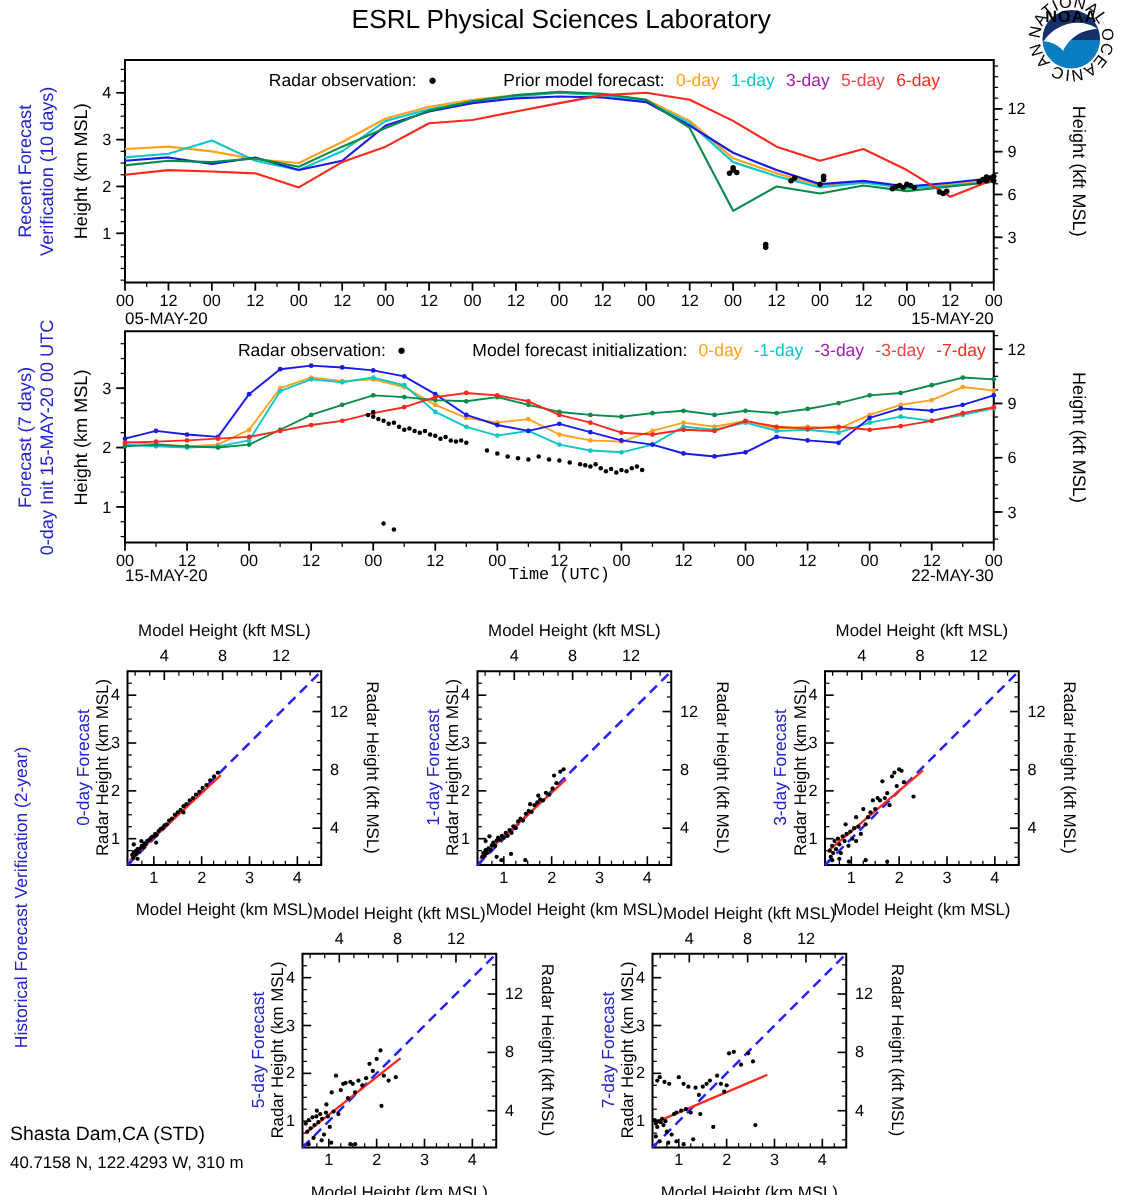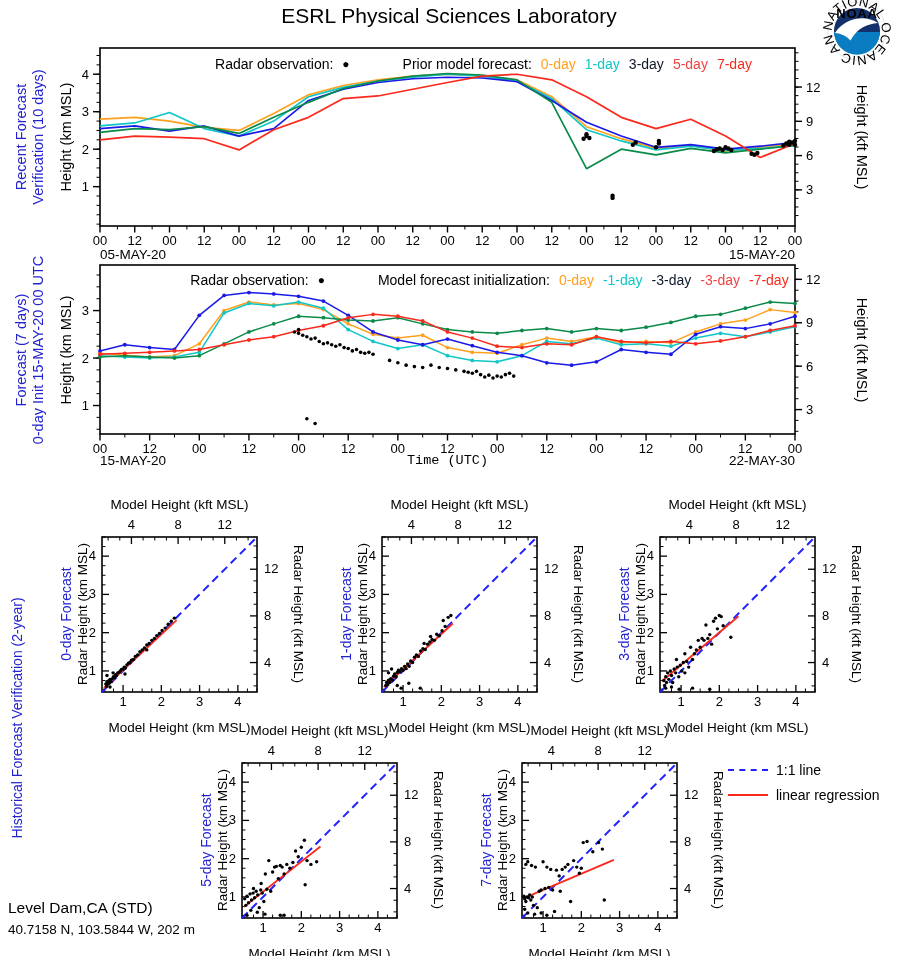--- a/index.html
+++ b/index.html
@@ -7,21 +7,21 @@
         font-family:"Liberation Sans","DejaVu Sans",sans-serif;color:#000;}
   .title{position:absolute;left:0;top:4px;width:898px;text-align:center;font-size:21px;}
   .subtitle{position:absolute;left:0;top:29px;width:898px;text-align:center;font-size:17px;}
   .chart-host{position:absolute;}
   svg{overflow:visible;display:block;}
   svg text{font-family:"Liberation Sans","DejaVu Sans",sans-serif;font-size:13px;fill:#000;}
   .legend{position:absolute;left:100px;width:695px;display:flex;justify-content:center;
           align-items:baseline;gap:9px;font-size:14px;white-space:nowrap;}
   .lg-dot{font-size:12px;position:relative;top:-1px;}
   .lg-model{margin-left:12px;padding-left:32px;}
-  .c0{color:#FFA01E}.c1{color:#0FC6C6}.c3{color:#0f172a}.c5{color:#ef4444}.c7{color:#FA291B}
+  .c0{color:#FFA01E}.c1{color:#0FC6C6}.c3{color:#a21caf}.c5{color:#ef4444}.c7{color:#FA291B}
   .blue-label{color:#2222CF;}
   .vrot{position:absolute;transform:translate(-50%,-50%) rotate(-90deg);text-align:center;
         white-space:nowrap;font-size:14.5px;line-height:17px;}
   .vrot-cw{position:absolute;transform:translate(-50%,-50%) rotate(90deg);text-align:center;
         white-space:nowrap;font-size:14.5px;}
   .daterow{position:absolute;left:100px;width:695px;font-size:13.5px;}
   .daterow .dl{position:absolute;left:0;}
   .daterow .dc{position:absolute;left:0;width:100%;text-align:center;font-family:Liberation Mono, monospace;}
   .daterow .dr{position:absolute;right:0;}
   .sc-block{position:absolute;width:295px;height:247px;}
@@ -220,21 +220,21 @@
     </div>
 
   <div class="legend" style="top:56px;transform:translateX(36px);">
     <span>Radar observation:</span>
     <span class="lg-dot">●</span>
     <span class="lg-model">Prior model forecast:</span>
     <span class="c0">0-day</span>
     <span class="c1">1-day</span>
     <span class="c3">3-day</span>
     <span class="c5">5-day</span>
-    <span class="c7">7-day</span>
+    <span class="c7">6-day</span>
   </div>
 
   <div class="vrot blue-label" style="left:30px;top:137px;">
     <div>Recent Forecast</div>
     <div>Verification (10 days)</div>
   </div>
   <div class="vrot" style="left:66px;top:137px;">Height (km MSL)</div>
   <div class="vrot-cw" style="left:862px;top:137px;">Height (kft MSL)</div>
 
   <div class="daterow" style="top:247px;height:16px;text-align:right;">
@@ -1221,27 +1221,17 @@
           <circle cx="24.87654320987655" cy="152.320987654321" r="1.7" fill="#000000"></circle>
           <circle cx="5.74074074074074" cy="150.02469135802468" r="1.7" fill="#000000"></circle>
           <circle cx="2.6790123456790127" cy="146.19753086419752" r="1.7" fill="#000000"></circle>
           <circle cx="59.320987654320994" cy="105.24691358024691" r="1.7" fill="#000000"></circle>
           <circle cx="38.27160493827161" cy="128.20987654320987" r="1.7" fill="#000000"></circle>
         </svg>
       </div>
     <div class="sc-bot">Model Height (km MSL)</div>
   </div>
 
-  <div class="fit-legend">
-    <div class="fit-row">
-      <span class="samp dash"></span>
-      <span>1:1 line</span>
-    </div>
-    <div class="fit-row">
-      <span class="samp solid"></span>
-      <span>linear regression</span>
-    </div>
-  </div>
-
-  <div class="footer1">Level Dam,CA (STD)</div>
-  <div class="footer2">40.7158 N, 103.5844 W, 202 m</div>
+
+  <div class="footer1">Shasta Dam,CA (STD)</div>
+  <div class="footer2">40.7158 N, 122.4293 W, 310 m</div>
 
 </div>
 
 </body></html>

